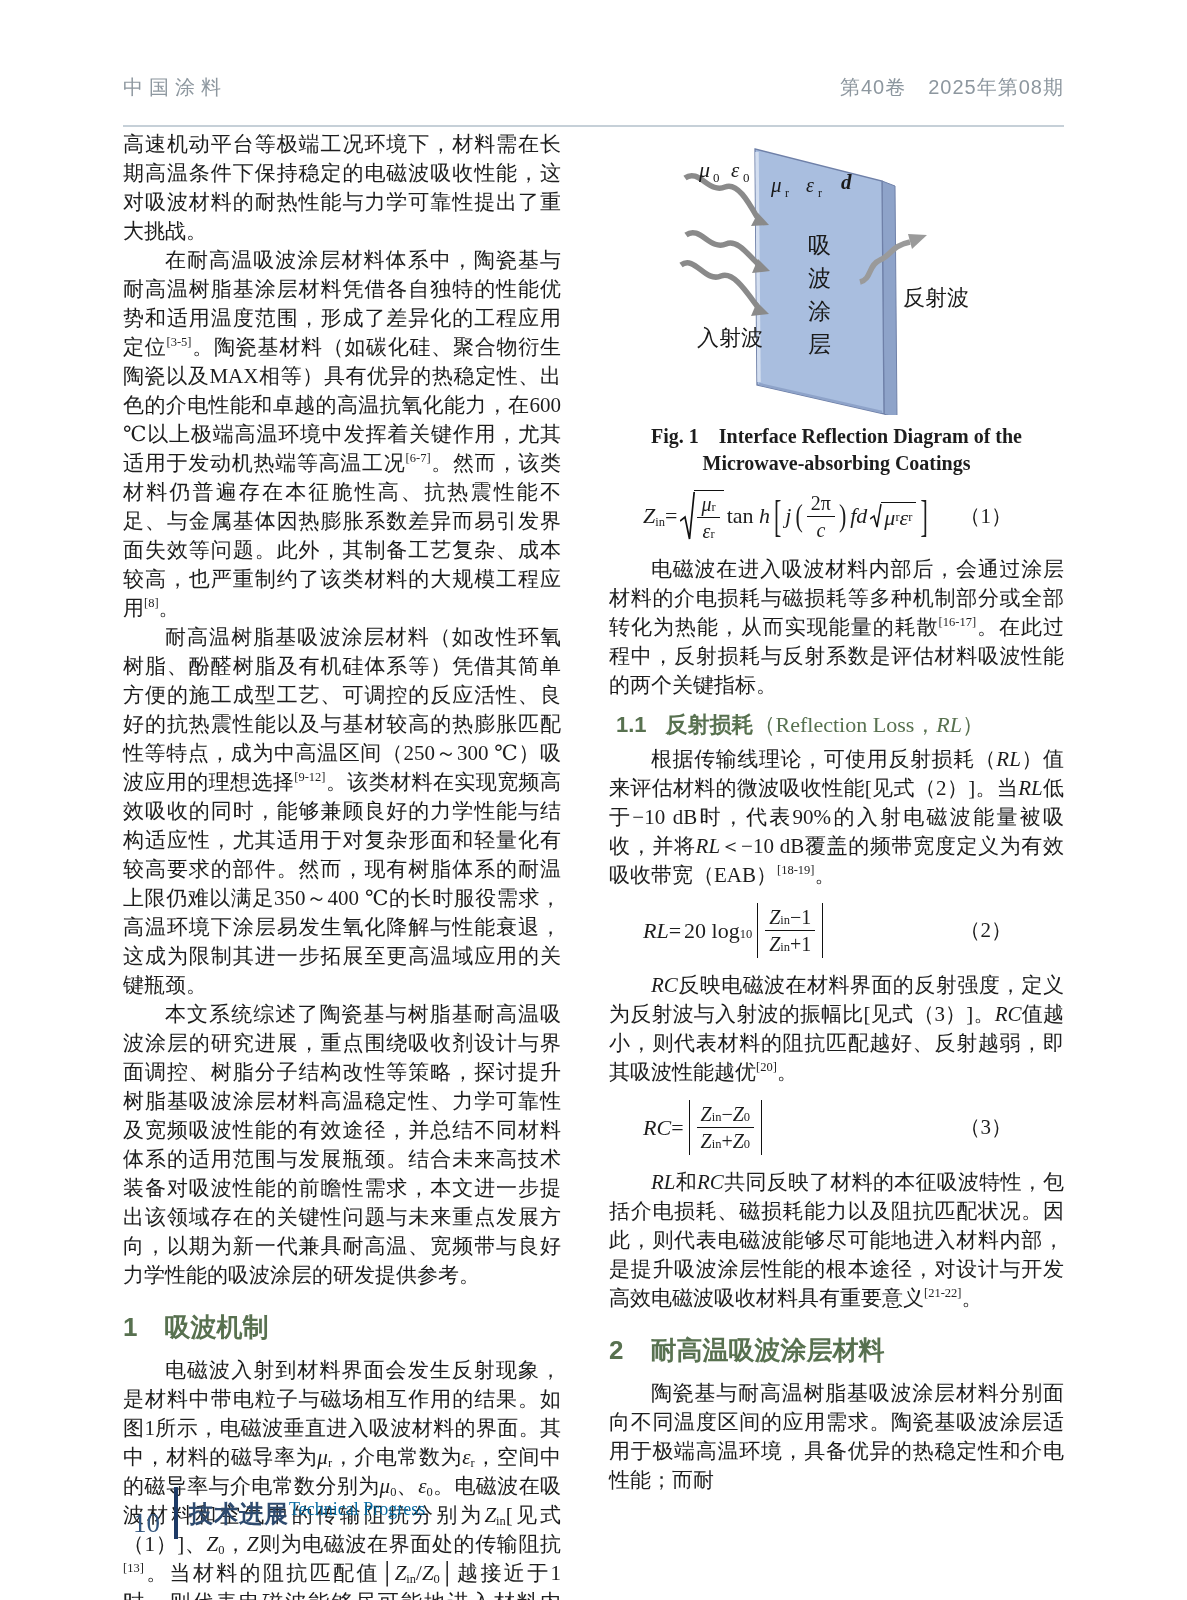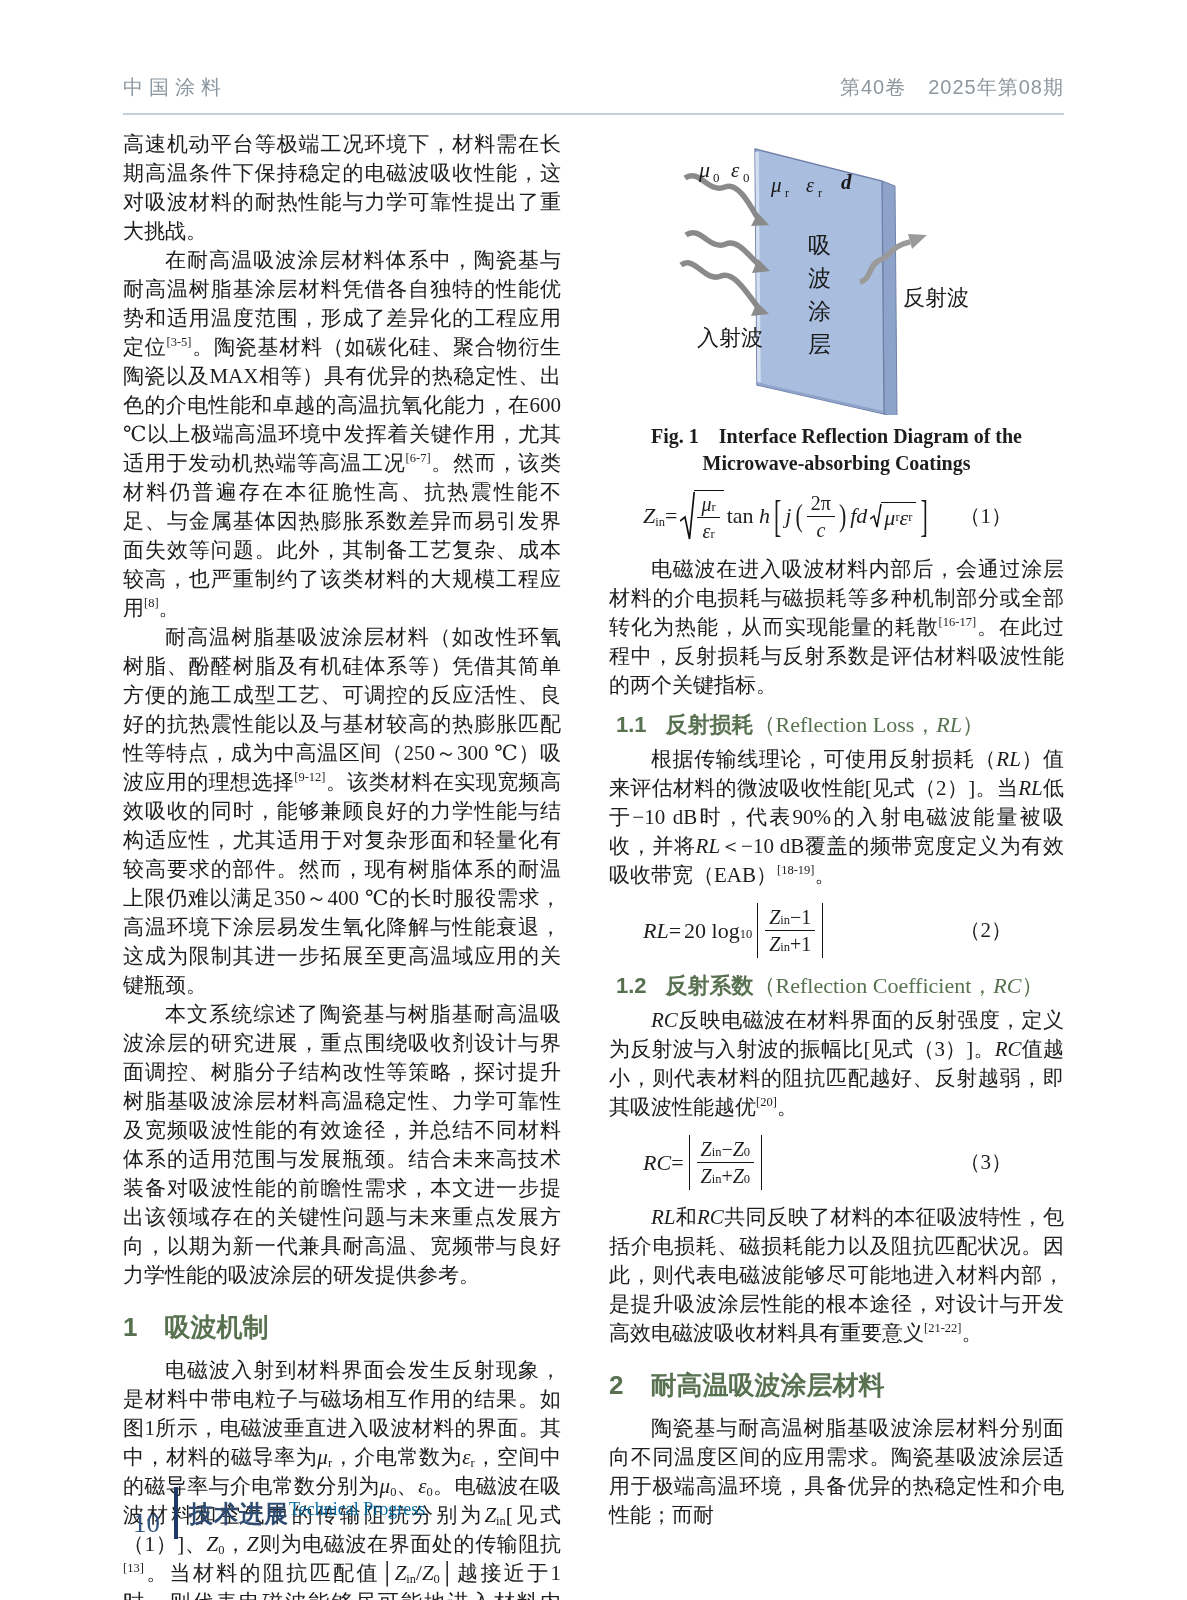--- a/index.html
+++ b/index.html
@@ -2,21 +2,21 @@
 <html><head>
 <meta charset="utf-8">
 <style>
   html,body{margin:0;padding:0;background:#ffffff;}
   .page{position:relative;width:1187px;height:1600px;background:#fff;overflow:hidden;
         font-family:"Liberation Serif","DejaVu Serif",serif;color:#1d1d1d;}
 
   
   .header{position:absolute;top:74px;left:123px;width:941px;display:flex;
           justify-content:space-between;align-items:flex-end;
-          border-bottom:2px solid #c6d0d8;padding-bottom:12px;
+          border-bottom:2px solid #c6d0d8;padding-bottom:24px;
           font-family:"Liberation Sans","DejaVu Sans",sans-serif;
           font-size:20px;color:#8d979f;}
   .journal{letter-spacing:6px;}
   .issue{display:flex;gap:22px;letter-spacing:1px;}
 
   
   .columns{position:absolute;top:130px;left:123px;width:941px;display:flex;gap:48px;}
   .col{width:455px;font-size:21px;line-height:29px;text-align:justify;}
   .col p{margin:0;}
   .ind{text-indent:2em;}
@@ -215,24 +215,20 @@
                   <i>Z</i>
                   <sub>in</sub>
                   <span>+1</span>
                 </span>
             </span>
           </span>
         </span>
         <span class="eq-num">（2）</span>
       </div>
 
-      <div class="h-sub">
-        <span>1.2</span>
-        <span><span>反射系数</span><span class="lat">（Reflection Coefficient，</span><i class="lat">RC</i><span class="lat">）</span></span>
-      </div>
 
       <p class="ind"><i>RC</i><span>反映电磁波在材料界面的反射强度，定义为反射波与入射波的振幅比[见式（3）]。</span><i>RC</i><span>值越小，则代表材料的阻抗匹配越好、反射越弱，即其吸波性能越优</span><sup>[20]</sup><span>。</span></p>
 
       <div class="equation">
         <span class="eq-body">
           <span><i>RC</i><span>=</span></span>
           <span class="abs">
             <span class="frac">
               <span class="ftop">
                   <i>Z</i>

